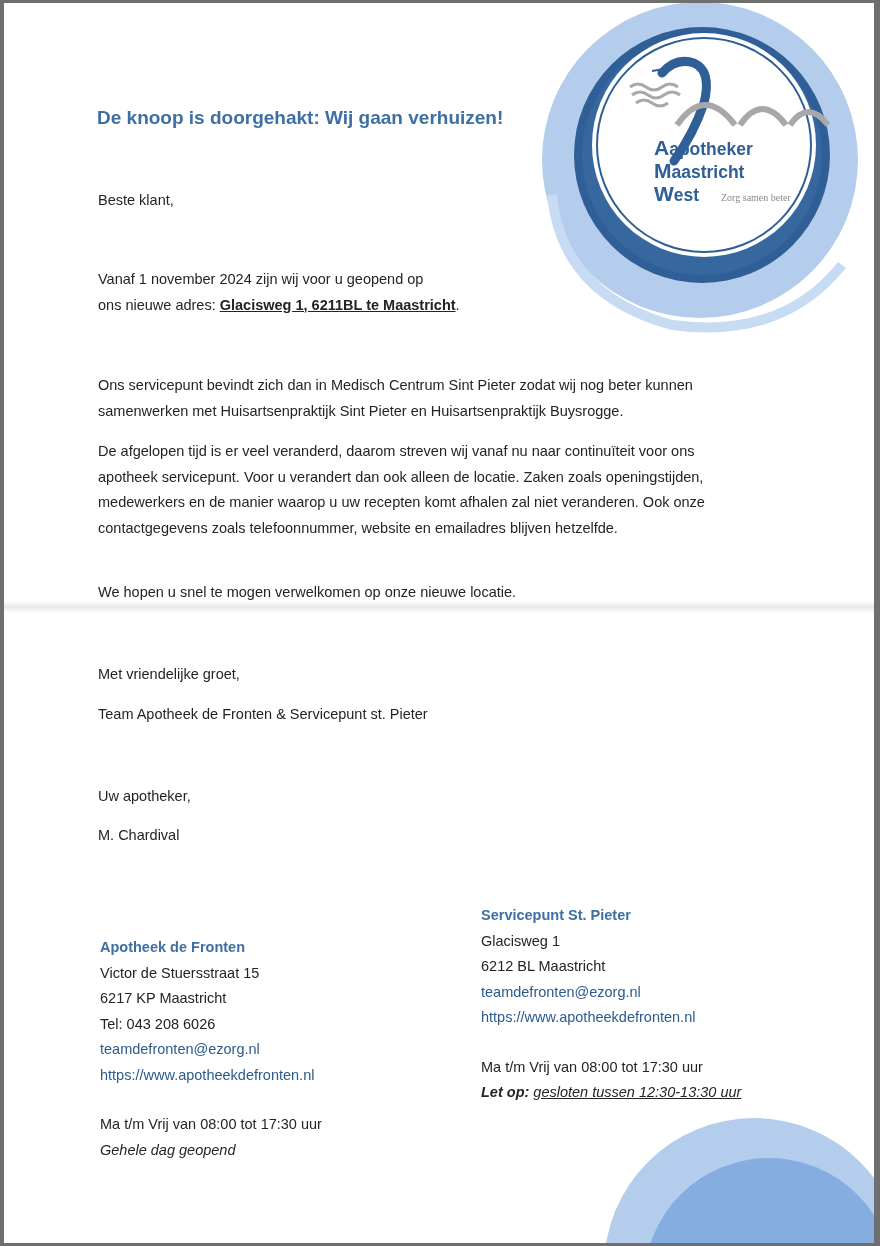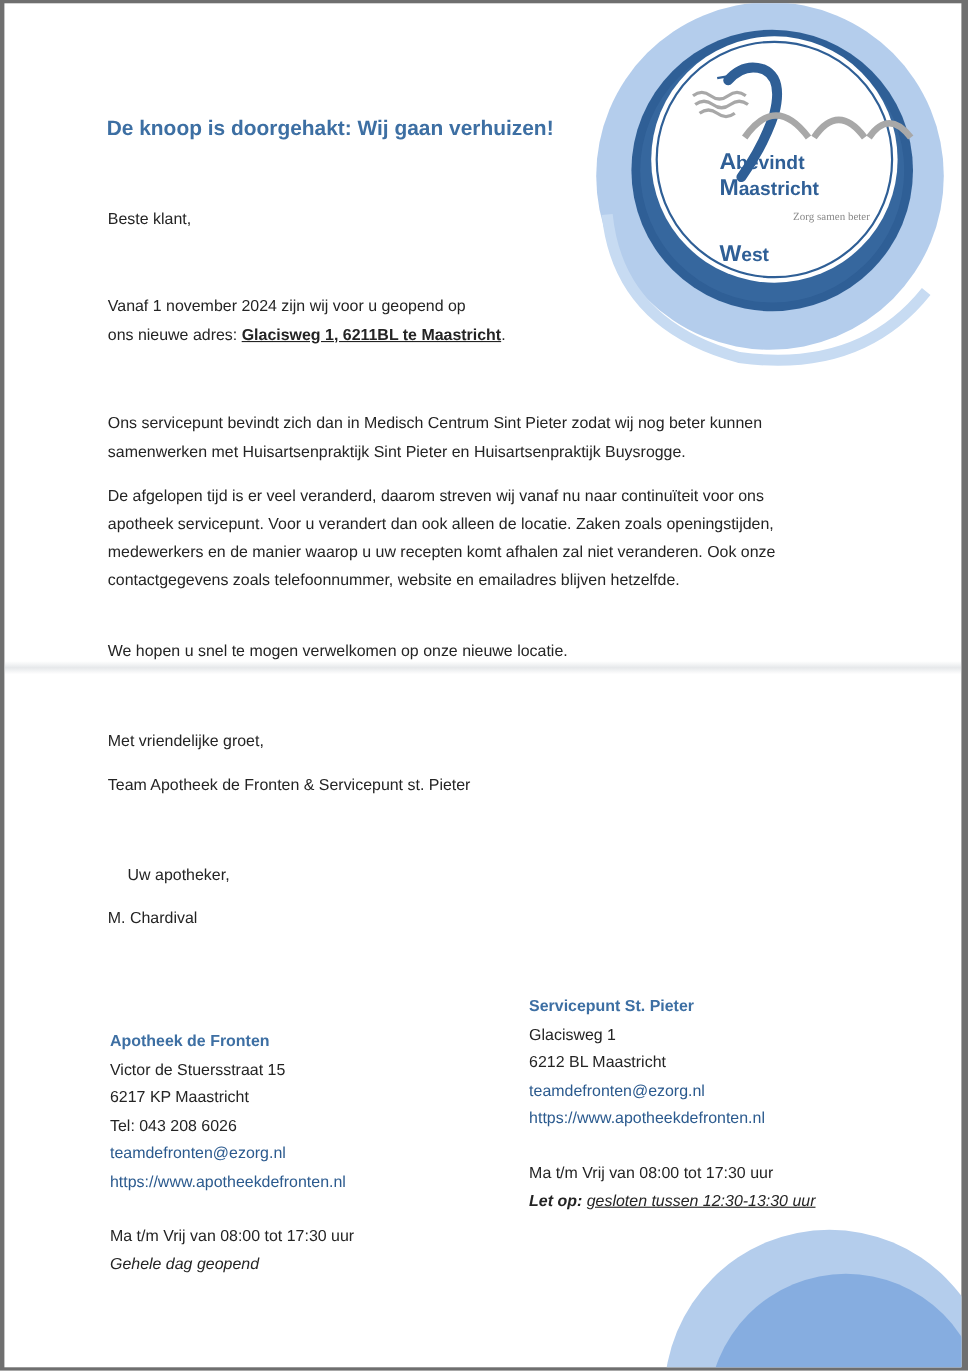--- a/index.html
+++ b/index.html
@@ -61,26 +61,26 @@
       <path d="M114 108 q8 -6 16 0 t16 0" stroke="#a8a8a8" stroke-width="3" fill="none"></path>
 
       <path d="M140 78 q14 -16 32 -10 q18 8 10 40 q-10 30 -30 58" stroke="#2f5f96" stroke-width="9" fill="none" stroke-linecap="round"></path>
       <path d="M130 76 l12 -2" stroke="#2f5f96" stroke-width="2"></path>
 
       <path d="M155 130 q28 -40 58 0" stroke="#a8a8a8" stroke-width="6" fill="none"></path>
       <path d="M218 130 q22 -32 46 0" stroke="#a8a8a8" stroke-width="6" fill="none"></path>
       <path d="M268 130 q18 -26 38 0" stroke="#a8a8a8" stroke-width="6" fill="none"></path>
     </svg>
     <div class="logo-text" style="left:132px; top:141px;">
-      <span style="font-size:21px;">A</span><span>bevindt</span>
+      <span style="font-size:21px;">A</span><span>apotheker</span>
     </div>
     <div class="logo-text" style="left:132px; top:164px;">
       <span style="font-size:21px;">M</span><span>aastricht</span>
     </div>
-    <div class="logo-text" style="left:132px; top:187px;margin-top:37px;">
+    <div class="logo-text" style="left:132px; top:187px;">
       <span style="font-size:21px;">W</span><span>est</span>
     </div>
     <div class="logo-tag" style="left:199px; top:197px;">Zorg samen beter</div>
   </div>
 
   <div class="abs title">De knoop is doorgehakt: Wij gaan verhuizen!</div>
 
   <div class="abs p" style="left:94px; top:185px;">Beste klant,</div>
 
   <div class="abs p" style="left:94px; top:264px;">
@@ -96,21 +96,21 @@
   <div class="abs p" style="left:94px; top:436px;">
     <div>De afgelopen tijd is er veel veranderd, daarom streven wij vanaf nu naar continuïteit voor ons</div>
     <div>apotheek servicepunt. Voor u verandert dan ook alleen de locatie. Zaken zoals openingstijden,</div>
     <div>medewerkers en de manier waarop u uw recepten komt afhalen zal niet veranderen. Ook onze</div>
     <div>contactgegevens zoals telefoonnummer, website en emailadres blijven hetzelfde.</div>
   </div>
 
   <div class="abs p" style="left:94px; top:577px;">We hopen u snel te mogen verwelkomen op onze nieuwe locatie.</div>
   <div class="abs p" style="left:94px; top:659px;">Met vriendelijke groet,</div>
   <div class="abs p" style="left:94px; top:699px;">Team Apotheek de Fronten &amp; Servicepunt st. Pieter</div>
-  <div class="abs p" style="left:112px; top:781px;">Uw apotheker,</div>
+  <div class="abs p" style="left:94px; top:781px;">Uw apotheker,</div>
   <div class="abs p" style="left:94px; top:820px;">M. Chardival</div>
 
   <div class="bottom-blob">
     <svg width="330" height="170" viewBox="0 0 330 170">
       <circle cx="200" cy="185" r="150" fill="#b4cdec"></circle>
       <circle cx="215" cy="200" r="125" fill="#86ade0"></circle>
     </svg>
   </div>
 
   <div class="abs p" style="left:96px; top:900px;margin-top:32px;">

